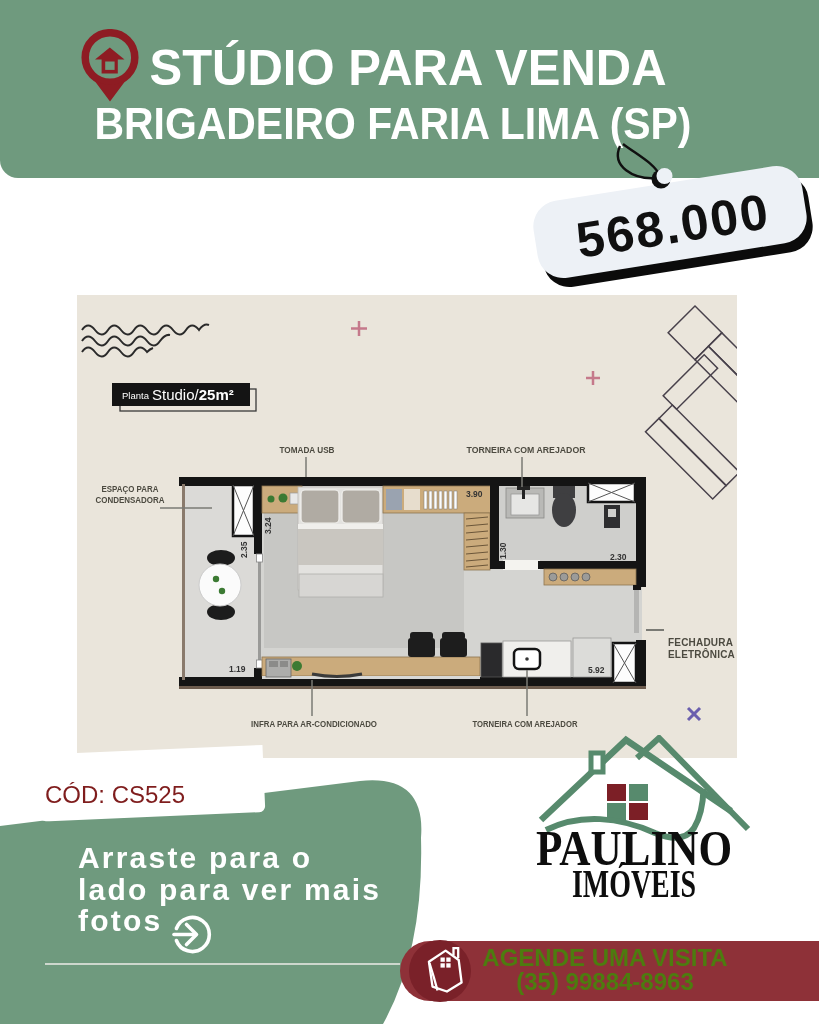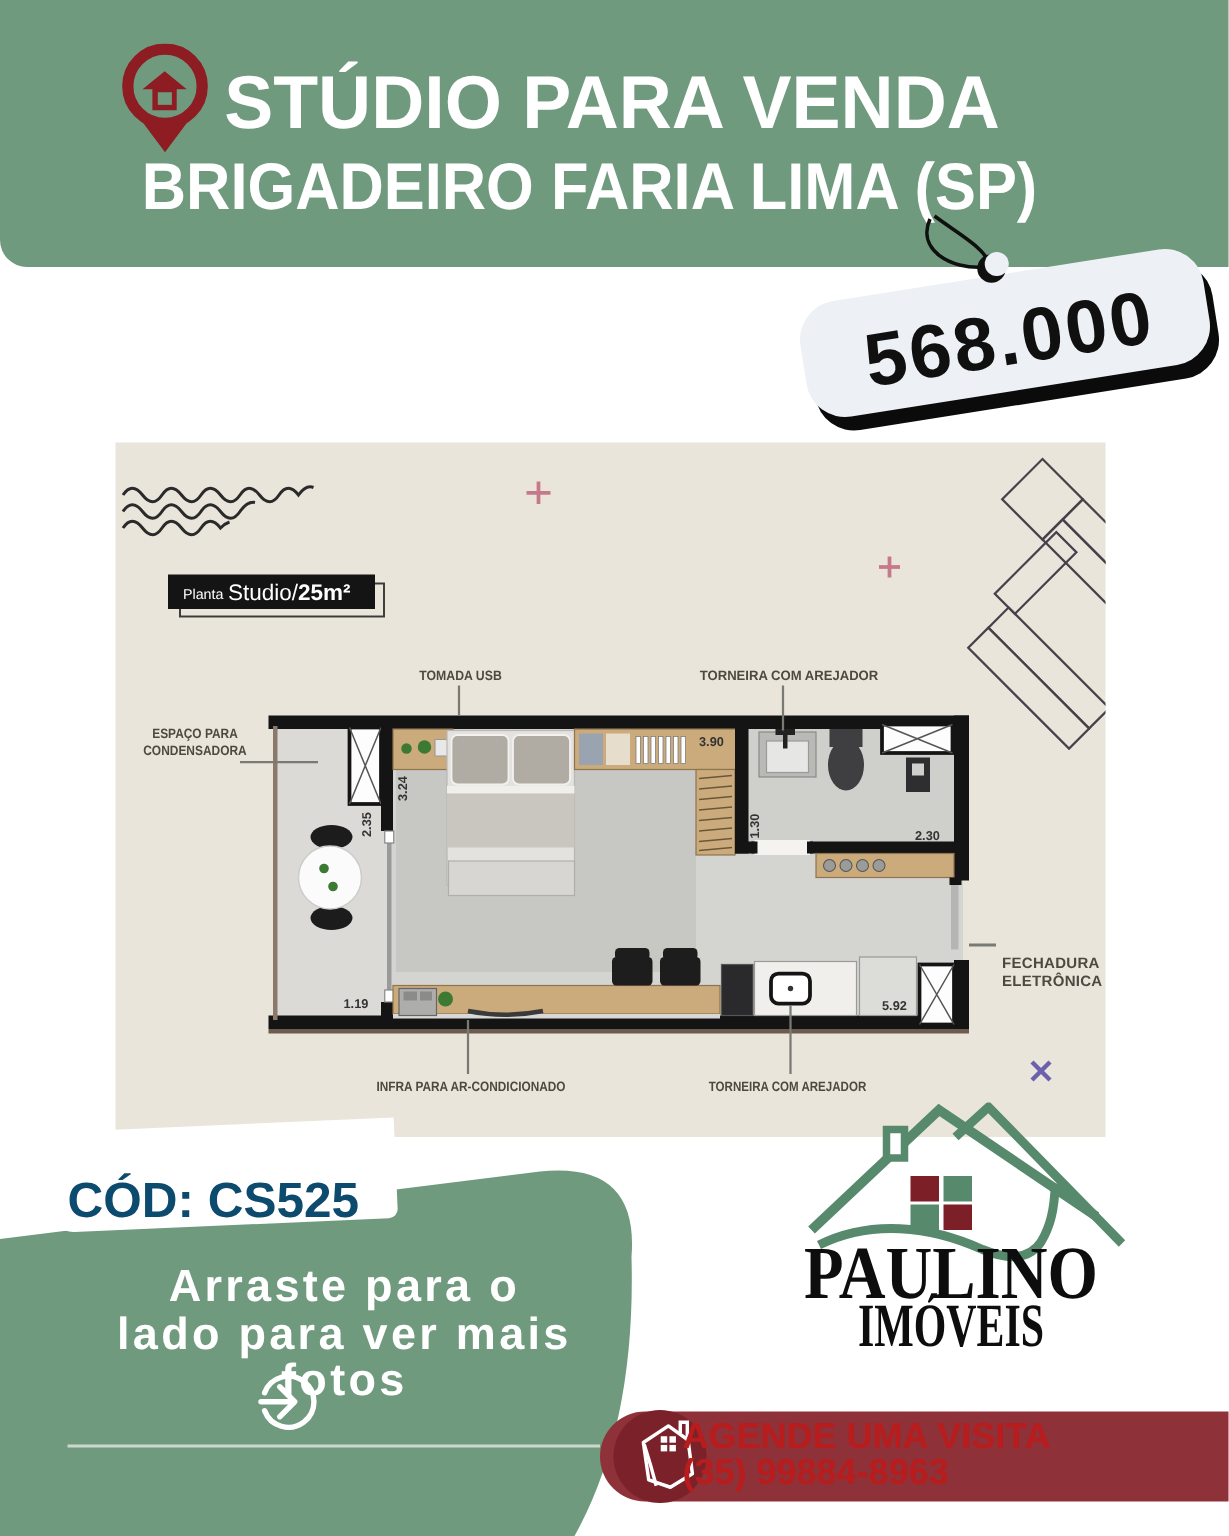--- a/index.html
+++ b/index.html
@@ -264,23 +264,23 @@
 
 <div class="abs" style="left:668px;top:617px;font-size:10px;font-weight:bold;color:#4c4a40;line-height:12px;letter-spacing:0.2px;margin-top:20px;">FECHADURA<br>ELETRÔNICA</div>
 <div class="abs" style="left:646px;top:629px;width:18px;height:2px;background:#7a7a74;"></div>
 
 <svg class="abs" style="left:0;top:750px;" width="440" height="274" viewBox="0 750 440 274">
   <path d="M0 826 L360 781 Q426 774 421 838 Q424 950 383 1024 L0 1024 Z" fill="#6f9a7e"></path>
 </svg>
 
 <div class="abs" style="left:32px;top:750px;width:232px;height:67px;background:#ffffff;border-bottom-left-radius:16px;border-bottom-right-radius:6px;transform:rotate(-2.5deg);"></div>
 
-<div class="abs" style="left:45px;top:781px;font-size:33px;font-weight:bold;color:#0c4a6e;">CÓD: CS525</div>
-
-<div class="abs" style="left:78px;top:842px;color:#fff;font-weight:bold;font-size:30px;line-height:31.5px;letter-spacing:2.2px;text-align:center;">Arraste para o<br>lado para ver mais<br>fotos</div>
+<div class="abs" style="left:45px;top:781px;font-size:24px;font-weight:normal;color:#7f1d1d;">CÓD: CS525</div>
+
+<div class="abs" style="left:78px;top:842px;color:#fff;font-weight:bold;font-size:30px;line-height:31.5px;letter-spacing:2.2px;">Arraste para o<br>lado para ver mais<br>fotos</div>
 
 <svg class="abs" style="left:170px;top:912px;" width="45" height="45" viewBox="0 0 45 45">
   <path d="M6.4 16.5 A17 17 0 1 1 6.4 28.5" stroke="#fff" stroke-width="3.6" fill="none" stroke-linecap="round"></path>
   <line x1="4" y1="22.5" x2="25" y2="22.5" stroke="#fff" stroke-width="3.6" stroke-linecap="round"></line>
   <path d="M16.5 12.5 L26.5 22.5 L16.5 32.5" stroke="#fff" stroke-width="3.6" fill="none" stroke-linecap="round" stroke-linejoin="round"></path>
 </svg>
 
 <div class="abs" style="left:45px;top:963px;width:355px;height:2px;background:#cdd7cd;"></div>
 
 <svg class="abs" style="left:520px;top:735px;" width="270" height="170" viewBox="0 0 270 170">
@@ -309,13 +309,13 @@
 <svg class="abs" style="left:424px;top:946px;" width="42" height="50" viewBox="0 0 42 50">
   <path d="M21.6 4.6 L34.7 14 L37.6 36.5 L22.9 45.5 L8.5 40.6 L4.9 15.7 Z" fill="none" stroke="#fff" stroke-width="2.3" stroke-linejoin="round"></path>
   <path d="M29.5 9.5 L29.5 2.2 L34.2 2.2 L34.2 12" stroke="#fff" stroke-width="2.3" fill="none"></path>
   <path d="M5.5 17 Q10 31 13.5 44.5" stroke="#fff" stroke-width="2.3" fill="none"></path>
   <rect x="16.5" y="11.5" width="4.3" height="4.3" fill="#fff"></rect>
   <rect x="22.3" y="11.5" width="4.3" height="4.3" fill="#fff"></rect>
   <rect x="16.5" y="17.3" width="4.3" height="4.3" fill="#fff"></rect>
   <rect x="22.3" y="17.3" width="4.3" height="4.3" fill="#fff"></rect>
 </svg>
 
-<div class="abs" style="left:455px;top:946px;width:300px;color:#b91c1c;font-weight:bold;font-size:24px;line-height:24px;">AGENDE UMA VISITA<br>(35) 99884-8963</div>
+<div class="abs" style="left:455px;top:946px;width:300px;text-align:center;color:#4d7c0f;font-weight:bold;font-size:24px;line-height:24px;">AGENDE UMA VISITA<br>(35) 99884-8963</div>
 
 </body></html>

